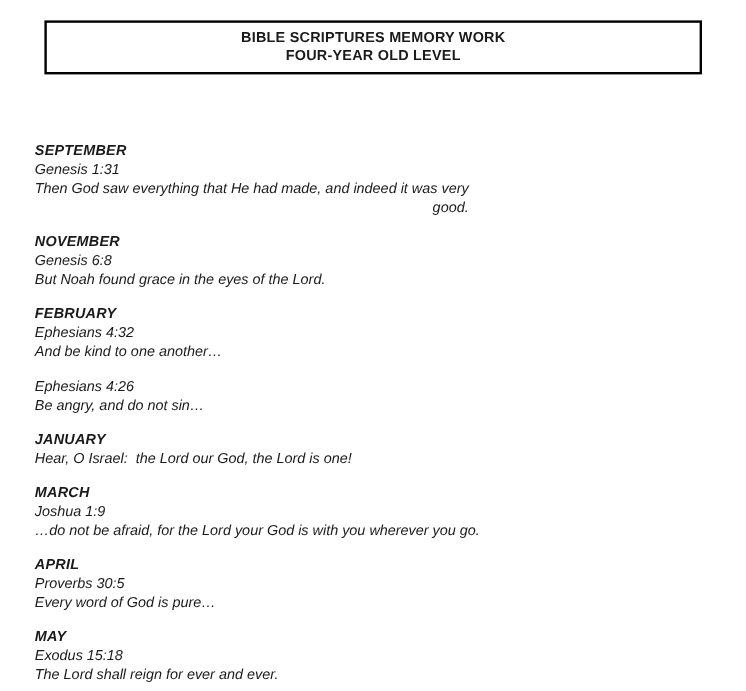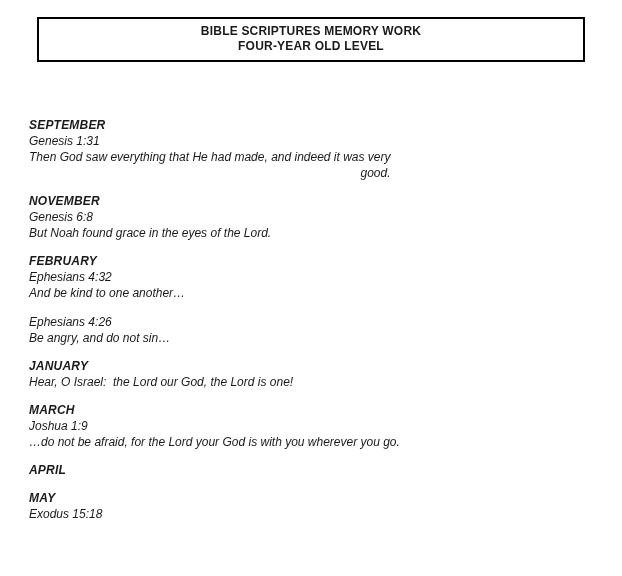--- a/index.html
+++ b/index.html
@@ -126,23 +126,28 @@
     <div class="entry">
       <div class="month">MARCH</div>
       <div class="row">
         <div class="ref">Joshua 1:9</div>
         <div class="quote">…do not be afraid, for the Lord your God is with you wherever you go.</div>
       </div>
     </div>
 
     <div class="entry">
       <div class="month">APRIL</div>
+      <div class="row">
+        <div class="ref">Proverbs 30:5</div>
+        <div class="quote">Every word of God is pure…</div>
+      </div>
     </div>
 
     <div class="entry">
       <div class="month">MAY</div>
       <div class="row">
         <div class="ref">Exodus 15:18</div>
+        <div class="quote">The Lord shall reign for ever and ever.</div>
       </div>
     </div>
 
   </div>
 </div>
 
 </body></html>

